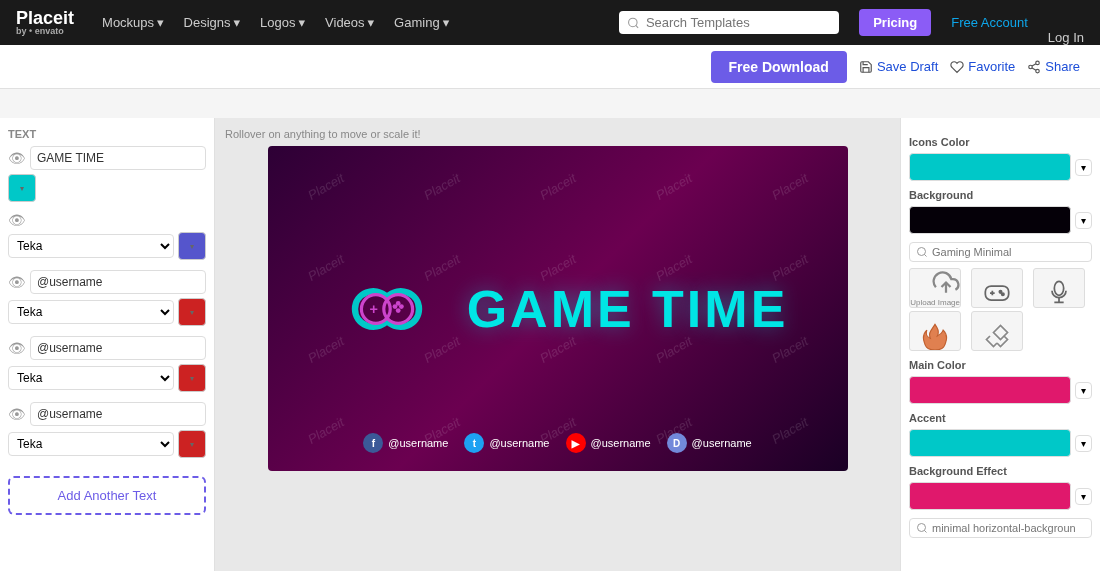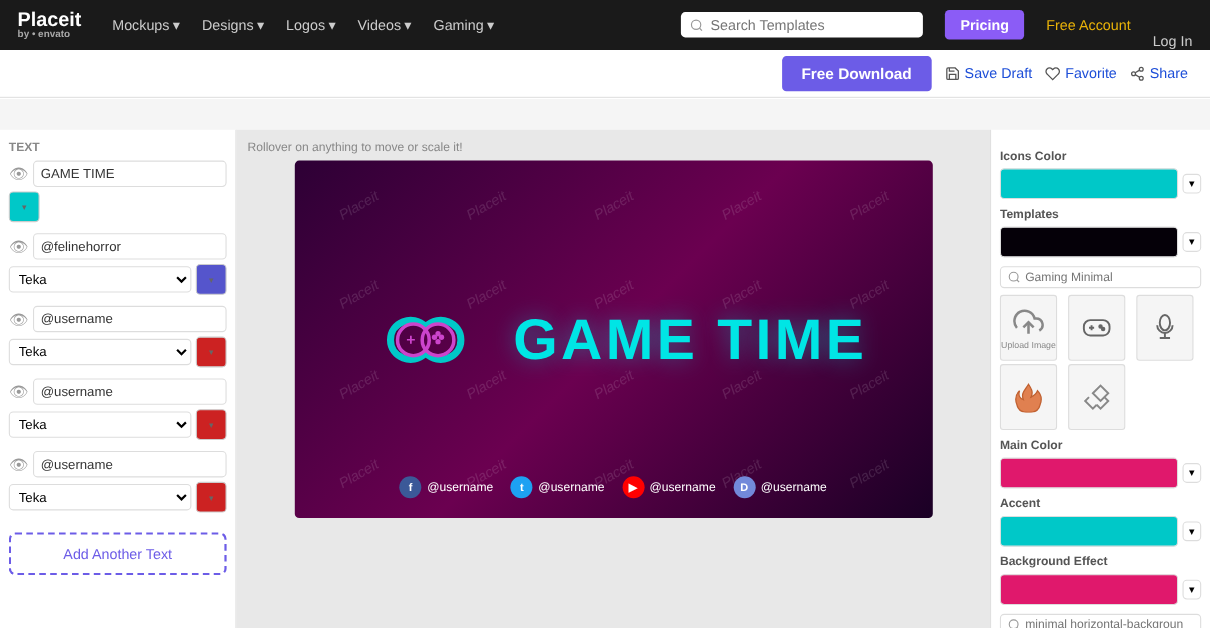--- a/index.html
+++ b/index.html
@@ -55,21 +55,21 @@
       background: #8b5cf6;
       color: white;
       border: none;
       border-radius: 4px;
       padding: 6px 14px;
       font-size: 13px;
       cursor: pointer;
       font-weight: bold;
     }
     .btn-free-account {
-      color: #eab308;
+      color: #0ea5e9;
       background: none;
       border: none;
       font-size: 13px;
       cursor: pointer;
     }
     .btn-login {
       color: #ccc;
       background: none;
       border: none;
       font-size: 13px;
@@ -351,26 +351,26 @@
       flex: 1;
     }
     .graphic-grid {
       display: grid;
       grid-template-columns: 1fr 1fr 1fr;
       gap: 3px;
       margin-bottom: 6px;
     }
     .graphic-cell {
       width: 52px;
-      height: 60px;
+      height: 40px;
       border: 1px solid #ddd;
       border-radius: 3px;
       background: #f5f5f5;
       display: flex;
-      align-items: center;
+      align-items: flex-end;
       justify-content: center;
       cursor: pointer;
       font-size: 9px;
       color: #888;
       text-align: center;
       overflow: hidden;
     }
     .graphic-cell.upload-cell {
       flex-direction: column;
       gap: 2px;
@@ -452,21 +452,20 @@
     </div>
     <div class="font-row">
       <div class="color-swatch" style="background:#00c8c8;">
         <span class="chevron">▾</span>
       </div>
     </div>
 
     
     <div class="text-row">
       <span class="eye-icon">👁</span>
-      <input class="text-input" type="text" value="@felinehorror" style="">
     </div>
     <div class="font-row">
       <select class="font-select">
         <option>Teka</option>
       </select>
       <div class="color-swatch" style="background:#5555cc;">
         <span class="chevron">▾</span>
       </div>
     </div>
 
@@ -582,21 +581,21 @@
   </div>
 
   <div class="right-panel">
 
     <div class="right-section-label">Icons Color</div>
     <div class="color-bar-row">
       <div class="color-bar" style="background:#00c8c8;"></div>
       <button class="color-chevron">▾</button>
     </div>
 
-    <div class="right-section-label">Templates</div>
+    <div class="right-section-label">Background</div>
     <div class="color-bar-row">
       <div class="color-bar" style="background:#050008;"></div>
       <button class="color-chevron">▾</button>
     </div>
 
 
     <div class="search-box">
       <svg width="12" height="12" viewBox="0 0 24 24" fill="none" stroke="#999" stroke-width="2">
           <circle cx="11" cy="11" r="8"></circle>
           <line x1="21" y1="21" x2="16.65" y2="16.65"></line>

